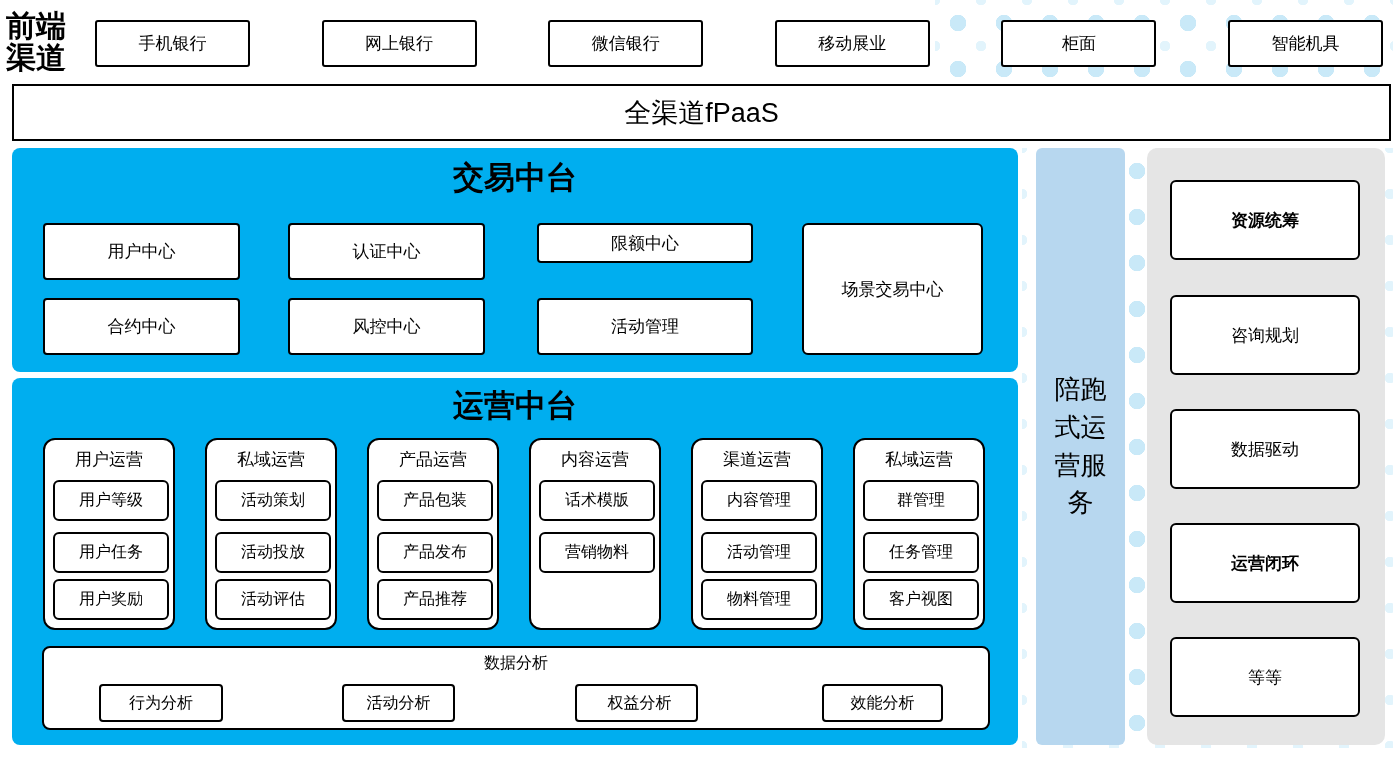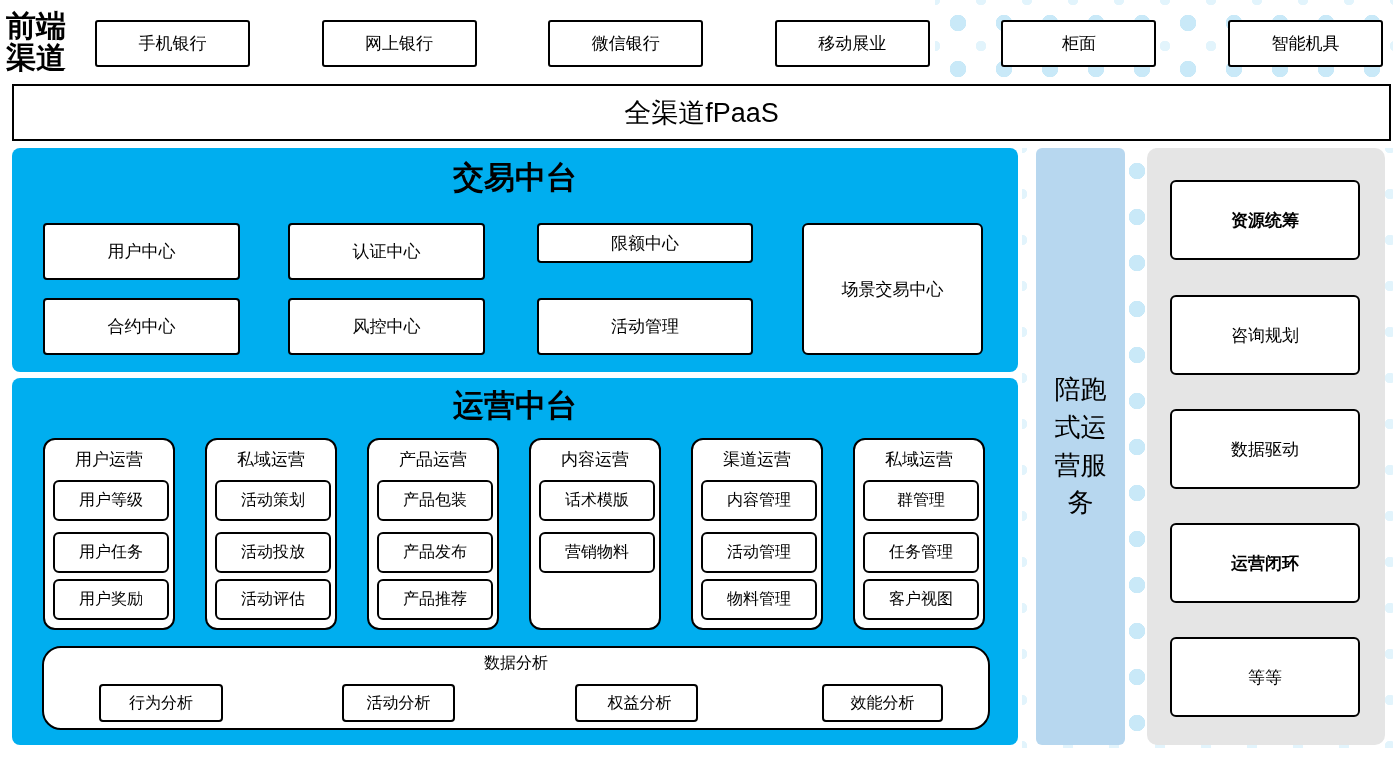--- a/index.html
+++ b/index.html
@@ -65,21 +65,21 @@
 
   
   .op-col { position:absolute; top:60px; width:132px; height:192px; background:#fff;
     border:2px solid #000; border-radius:12px; }
   .op-col-header { position:absolute; top:8px; left:0; right:0; text-align:center; font-size:17px; }
   .op-item { left:8px; width:116px; height:41px; border-radius:6px; font-size:16px; }
   .op-item-0 { top:40px; } .op-item-1 { top:92px; } .op-item-2 { top:139px; }
 
   
   .analysis { position:absolute; left:30px; top:268px; width:948px; height:84px;
-    background:#fff; border:2px solid #000; border-radius:19px; }
+    background:#fff; border:2px solid #000; border-radius:8px; }
   .analysis-title { position:absolute; top:5px; left:0; right:0; text-align:center; font-size:16px; }
   .an-item { top:36px; height:38px; font-size:16px; }
   .an-0 { left:55px;  width:124px; }
   .an-1 { left:298px; width:113px; }
   .an-2 { left:531px; width:123px;padding-left:6px; }
   .an-3 { left:778px; width:121px; }
 
   
   .companion { position:absolute; left:1036px; top:148px; width:89px; height:597px;
     background:#B7D7EF; border-radius:6px; z-index:1;

